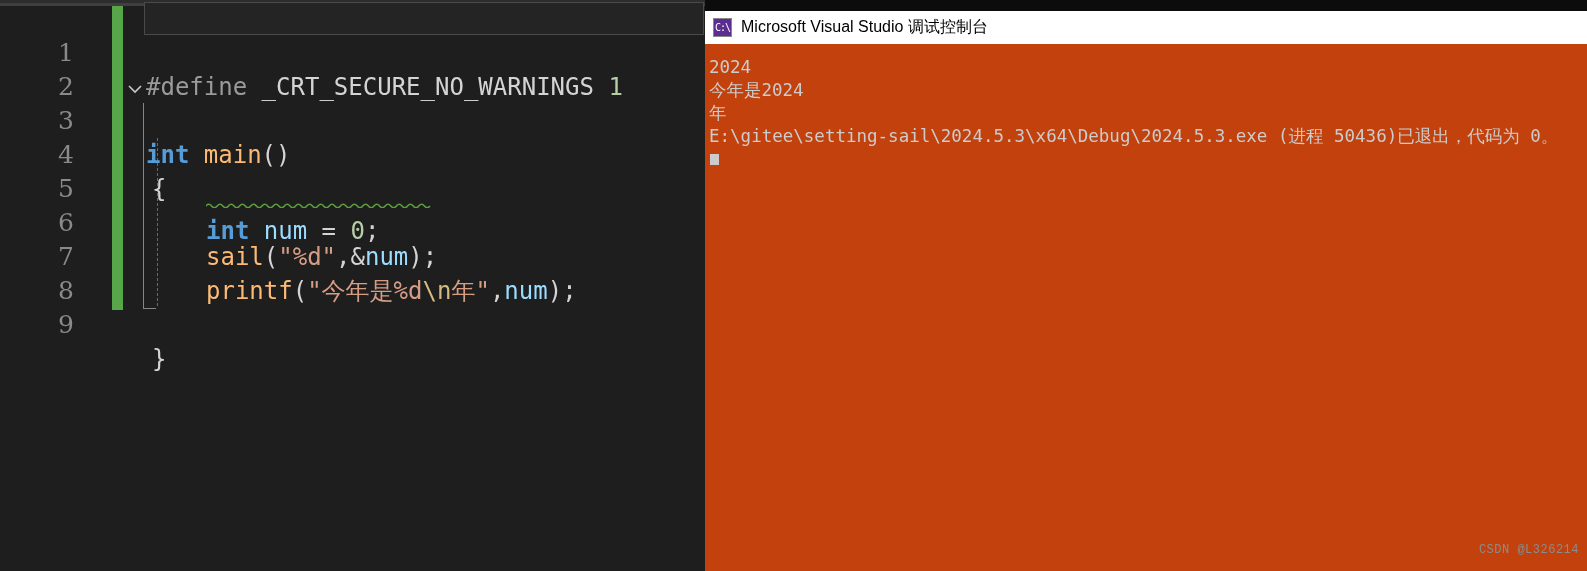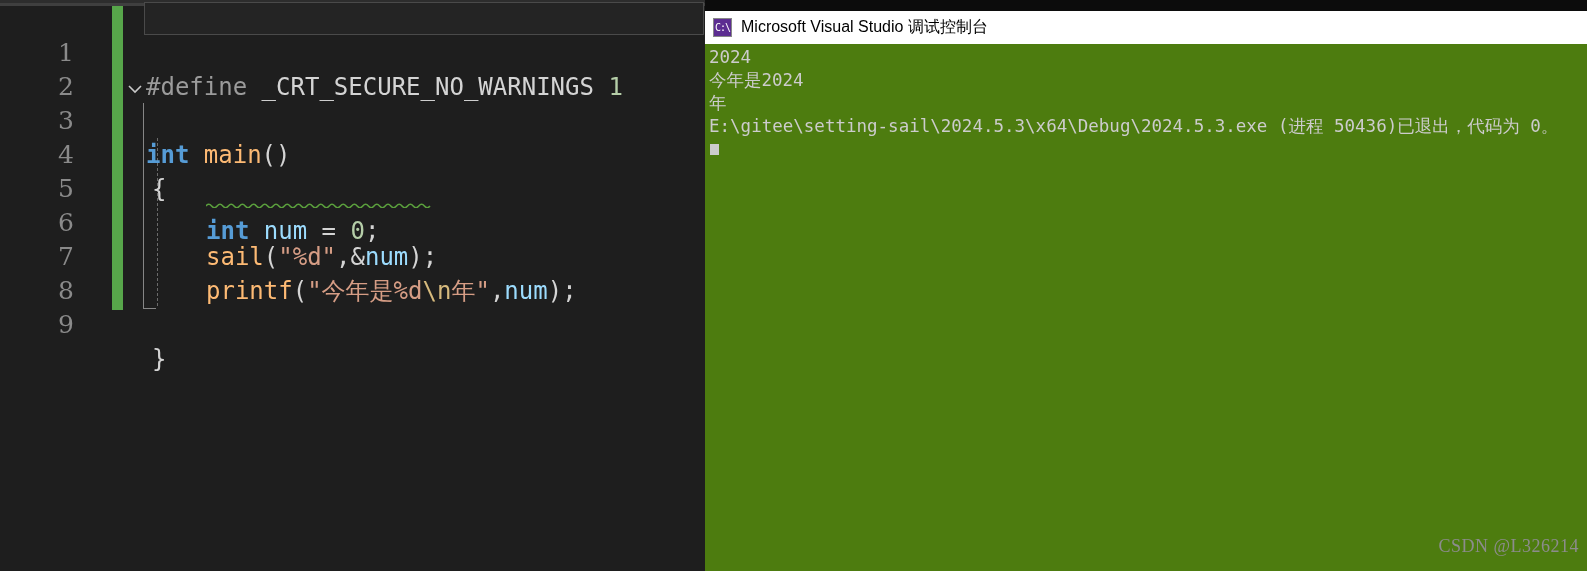--- a/index.html
+++ b/index.html
@@ -167,22 +167,22 @@
     color: #000000;
     font-size: 16px;
     font-family: "Liberation Sans", sans-serif;
     white-space: nowrap;
   }
   #console-body {
     position: absolute;
     left: 0; top: 44px;
     width: 882px;
     height: 527px;
-    background: #4d7c0f;
-    padding: 2px 0 0 4px;
+    background: #c2410c;
+    padding: 12px 0 0 4px;
     box-sizing: border-box;
   }
   .console-line {
     color: #cccccc;
     font-family: "DejaVu Sans Mono", monospace;
     font-size: 17.5px;
     line-height: 23px;
     white-space: pre;
     letter-spacing: 0px;
   }
@@ -194,22 +194,22 @@
     vertical-align: baseline;
     margin-left: 1px;
   }
 
   
   #watermark {
     position: absolute;
     right: 8px;
     bottom: 14px;
     color: #8c8c8c;
-    font-family: Liberation Serif, serif;
-    font-size: 18px;
+    font-family: Liberation Mono, monospace;
+    font-size: 12px;
     letter-spacing: 0.5px;
   }
 </style>
 </head>
 <body>
 
 <div id="root">
 
   <div id="editor-pane">
 

